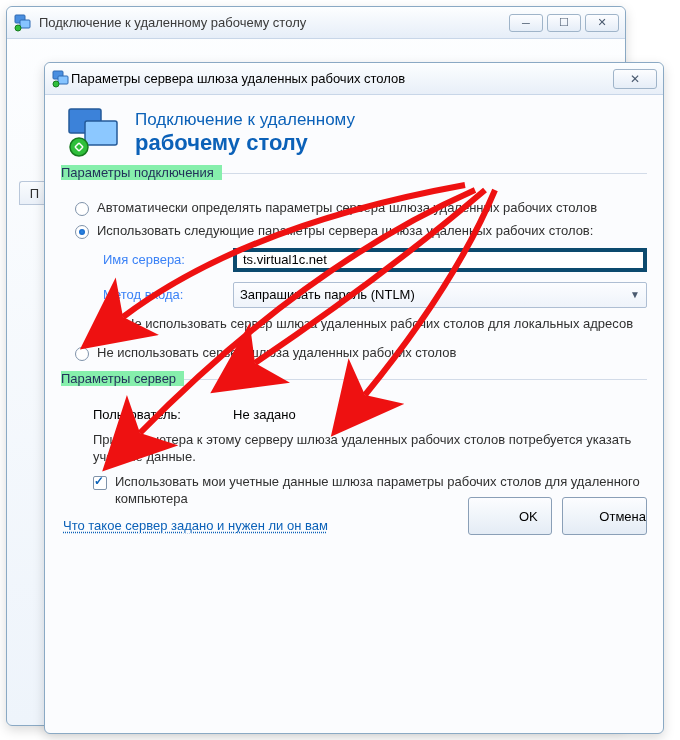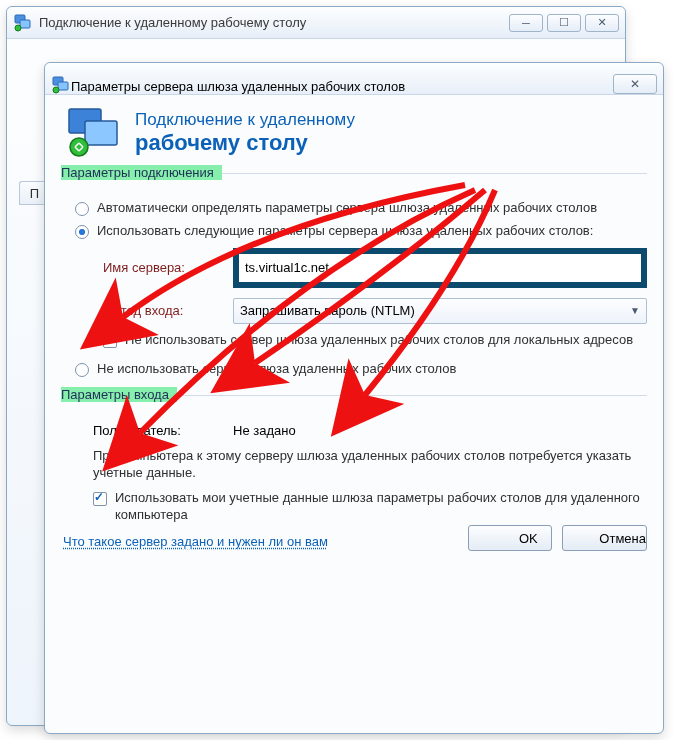--- a/index.html
+++ b/index.html
@@ -50,21 +50,21 @@
     font-size: 11px; color:#4a5a6f;
   }
   .child-window {
     left: 44px; top: 62px;
     width: 620px; height: 672px;
     background: #fbfcfe;
   }
   .child-titlebar {
     height: 32px;
     display: flex;
-    align-items: flex-end;
+    align-items: center;
     padding: 0 6px;
     background: linear-gradient(#fcfeff,#e8eff8);
     border-bottom: 1px solid #c8d6e8;
     border-radius: 6px 6px 0 0;
   }
   .close-pill {
     width: 44px; height: 20px;
     border: 1px solid #9fb4c9;
     border-radius: 3px;
     background: linear-gradient(#fcfdff,#e5edf7);
@@ -107,44 +107,44 @@
   }
   .checkbox { border-radius:2px; position:relative; }
   .checkbox.checked::after {
     content:"✓"; position:absolute; left:0px; top:-3px;
     font-size:12px; color:#0b61b8; font-weight:bold;
   }
   .form-row {
     display:flex; align-items:center;
     padding: 5px 0 5px 42px;
   }
-  .form-row .lbl { width:130px; color:#7f1d1d; }
+  .form-row .lbl { width:130px; color:#3b82f6; }
   .text-input {
-    flex:1; height:40px;
-    border: 6px solid #0c4a6e;
+    flex:1; height:24px;
+    border: 4px solid #0c4a6e;
     background:#fff;
     padding: 2px 6px; font-size:13px;
   }
   .select {
     flex:1; height:26px;
     border: 1px solid #aebed3;
     background: linear-gradient(#fcfdff,#eef3fa);
     display:flex; align-items:center; justify-content:space-between;
     padding: 0 6px; font-size:13px; border-radius:2px;
   }
   .select .tri { font-size:10px; color:#4a5a6f; }
   .plain-row { padding: 5px 0 5px 32px; color:#303030; line-height:1.35; }
   .user-row { display:flex; padding: 4px 0 4px 32px; }
   .user-row .lbl { width: 140px; }
   .link { color:#0b61b8; text-decoration: underline dotted; padding: 8px 0 0 2px; display:inline-block; }
   .button-bar {
     position:absolute; right:16px; bottom:12px; display:flex; gap:10px;
   }
   .btn {
-    min-width:84px; height:26px;
+    min-width:84px; height:38px;
     border: 1px solid #8a9fb7;
     border-radius:3px;
     background: linear-gradient(#fcfdff,#e4ecf5);
     display:flex; align-items:center; justify-content:center;
     font-size:13px;
     padding-left:36px;
   }
   
   .arrows { position:absolute; left:0; top:0; width:620px; height:672px; pointer-events:none; }
   
@@ -252,21 +252,21 @@
       <div class="radio-row">
         <span class="radio"></span>
         <span>Не использовать сервер шлюза удаленных рабочих столов</span>
       </div>
     </div>
 
     <div style="height:14px;"></div>
 
     
     <div class="group-box">
-      <span class="gl">Параметры входа</span>
+      <span class="gl">Параметры сервер</span>
 
       <div class="user-row">
         <span class="lbl">Пользователь:</span>
         <span>Не задано</span>
       </div>
 
       <div class="plain-row">При компьютера к этому серверу шлюза удаленных рабочих столов потребуется указать учетные данные.</div>
 
       <div class="check-row" style="padding-left:32px;">
         <span class="checkbox checked"></span>

